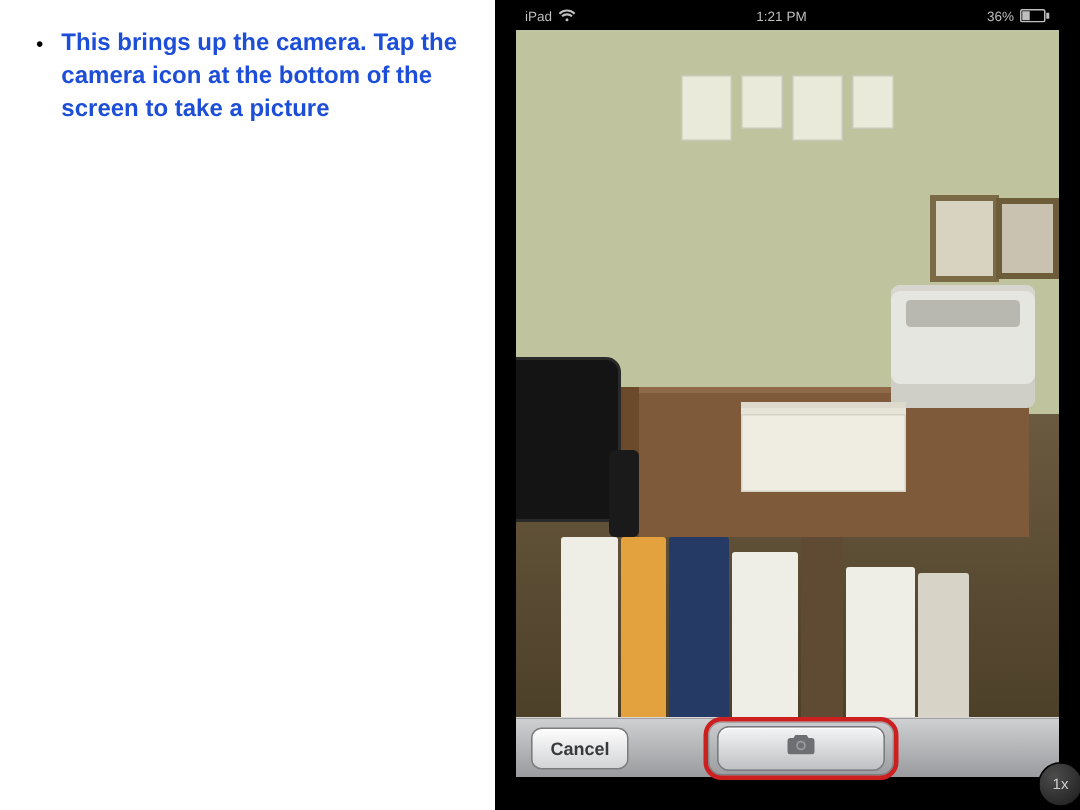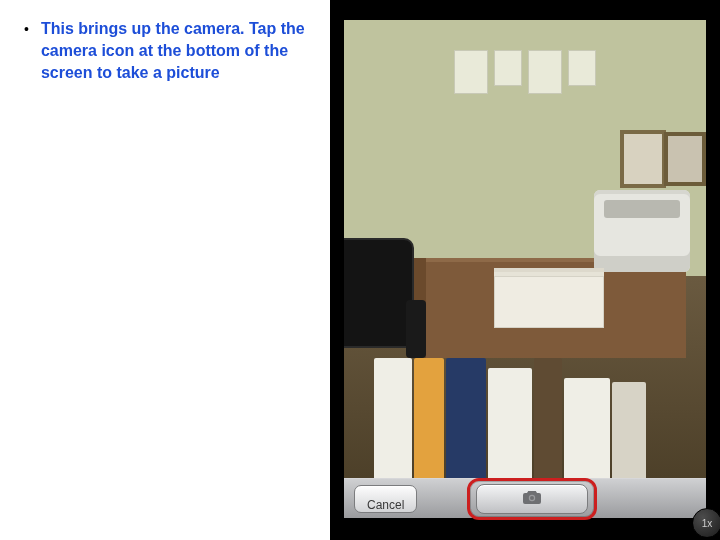--- a/index.html
+++ b/index.html
@@ -64,22 +64,22 @@
   .bottom-bar {
     position: absolute; left: 0; right: 0; bottom: 22px; height: 40px;
     background: linear-gradient(to bottom, #cfd0d2, #9a9b9e);
     border-top: 1px solid #d7d7d9;
     display: flex; align-items: center; justify-content: flex-start;
     padding: 0 10px; gap: 56px;
   }
   .btn-cancel {
     height: 28px; padding: 0 12px; border-radius: 7px;
     background: linear-gradient(to bottom, #fdfdfd, #d3d4d6);
-    border: 1px solid #7b7c7e; font-size: 12px; font-weight: 400;
-    color: #3a3a3a; display:flex; align-items:flex-end; box-shadow: inset 0 1px 0 #fff;
+    border: 1px solid #7b7c7e; font-size: 12px; font-weight: 700;
+    color: #3a3a3a; display:flex; align-items:center; box-shadow: inset 0 1px 0 #fff;
   }
   .btn-shutter-wrap {
     position: relative; width: 118px; height: 34px; display:flex; align-items:center; justify-content:center;
   }
   .btn-shutter {
     width: 112px; height: 30px; border-radius: 8px;
     background: linear-gradient(to bottom, #f4f5f6, #bfc0c3);
     border: 1px solid #7b7c7e; display:flex; align-items:center; justify-content:center;
     box-shadow: inset 0 1px 0 #fff;
   }
@@ -103,20 +103,41 @@
   <div class="left-pane">
     <div class="bullet-row">
       <div class="bullet-dot">•</div>
       <div class="bullet-text">This brings up the camera. Tap the camera icon at the bottom of the screen to take a picture</div>
     </div>
   </div>
 
   <div class="right-pane">
     <div class="device">
 
+      <div class="status-bar">
+        <div class="status-left">
+          <span>iPad</span>
+          <span class="wifi-icon">
+            <svg width="12" height="9" viewBox="0 0 12 9">
+                <path d="M6 8.2a1 1 0 100-2 1 1 0 000 2zM2.2 4.4a5.4 5.4 0 017.6 0l-1 1a4 4 0 00-5.6 0l-1-1zM.4 2.6a8 8 0 0111.2 0l-1 1a6.6 6.6 0 00-9.2 0l-1-1z" fill="#bfbfbf"></path>
+              </svg>
+          </span>
+        </div>
+        <div>1:21 PM</div>
+        <div class="status-right">
+          <span>36%</span>
+          <span class="battery-icon">
+            <svg width="20" height="9" viewBox="0 0 20 9">
+                <rect x="0.5" y="0.5" width="16" height="8" rx="1" fill="none" stroke="#bfbfbf"></rect>
+                <rect x="17.5" y="2.5" width="2" height="4" fill="#bfbfbf"></rect>
+                <rect x="1.5" y="1.5" width="5" height="6" fill="#bfbfbf"></rect>
+              </svg>
+          </span>
+        </div>
+      </div>
 
       <div class="camera-viewport">
         <div class="scene">
           <div class="wall-top"></div>
           <div class="floor-shadow"></div>
           <div class="papers">
             <div class="paper"></div>
             <div class="paper small"></div>
             <div class="paper"></div>
             <div class="paper small"></div>

